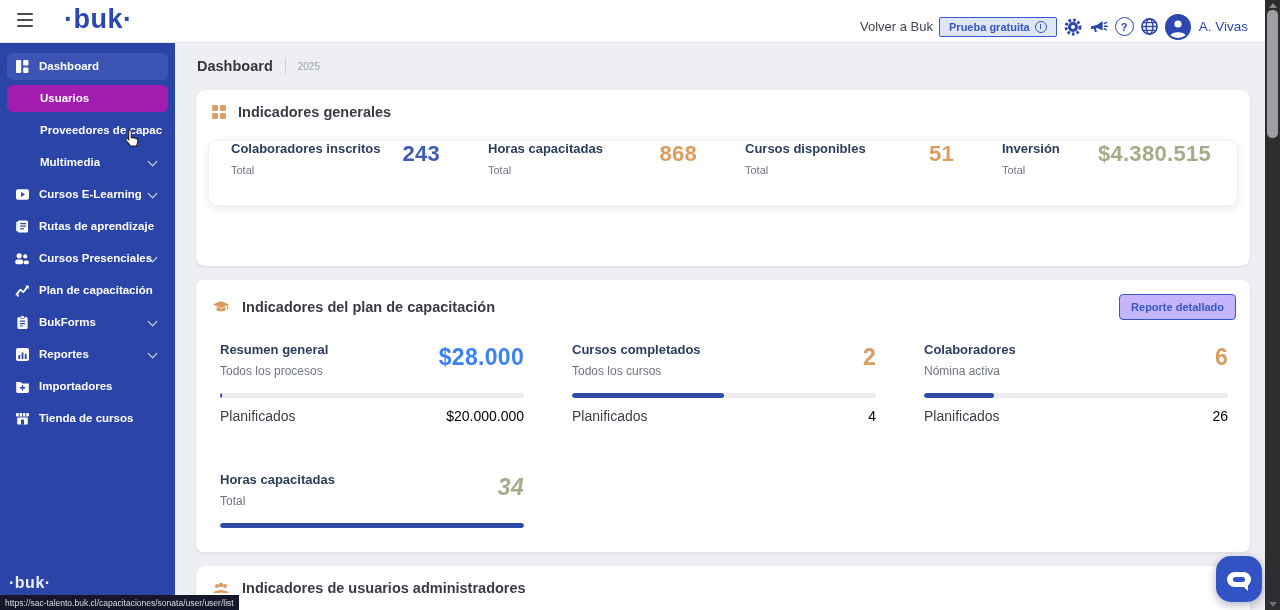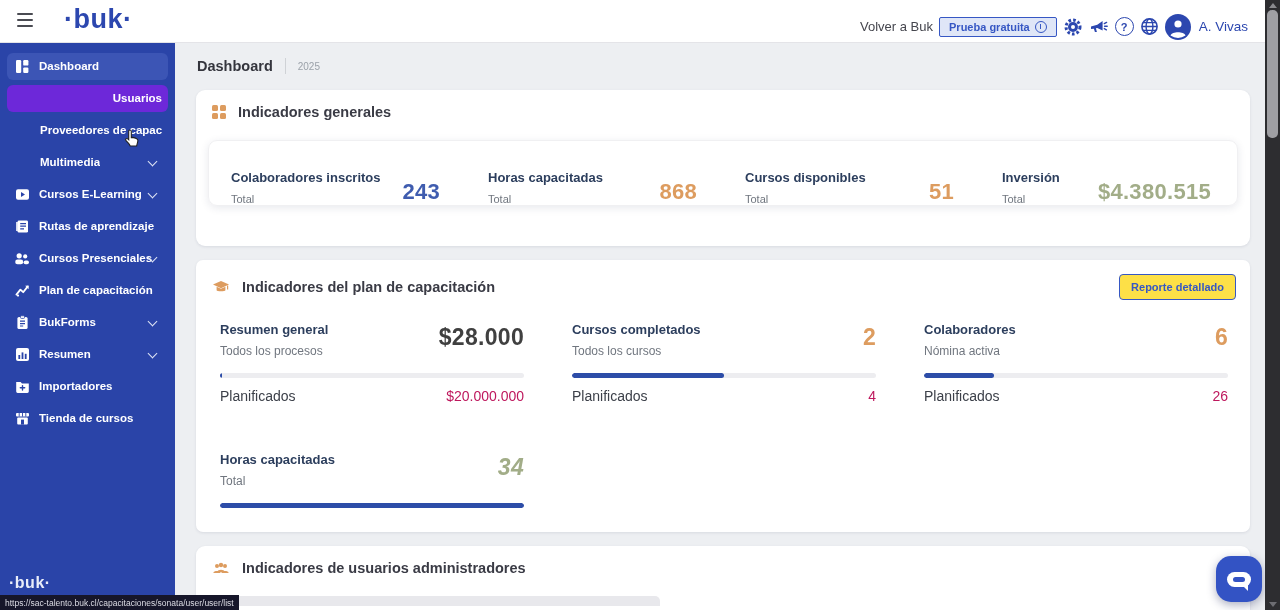--- a/index.html
+++ b/index.html
@@ -20,21 +20,21 @@
   .help-ic{width:17px;height:17px;border:1.7px solid #2c47af;border-radius:50%;font-size:11px;font-weight:700;color:#2c47af;display:flex;align-items:center;justify-content:center;}
   .user-chip{display:flex;align-items:center;gap:8px;cursor:pointer;}
   .user-name{font-size:13.5px;color:#2c47af;}
 
   
   .sidebar{position:absolute;left:0;top:42px;width:175px;height:568px;background:#2a44a8;z-index:15;}
   .nav{padding-top:8px;display:flex;flex-direction:column;}
   .nav-item{display:flex;align-items:center;gap:9px;height:27px;margin:2.5px 7px;padding:0 6px 0 7px;border-radius:6px;color:#fff;font-size:11.5px;font-weight:600;cursor:pointer;position:relative;}
   .nav-item .lbl{white-space:nowrap;overflow:hidden;}
   .nav-item.hl{background:#3c55b5;}
-  .nav-item.hov{background:#6d28d9;justify-content:flex-end;}
+  .nav-item.hov{background:#a21caf;}
   .nav-item.sub{padding-left:33px;}
   .icw{width:16px;height:16px;flex:0 0 16px;display:flex;align-items:center;justify-content:center;}
   .chev{width:6px;height:6px;border-right:1.6px solid #dfe5f5;border-bottom:1.6px solid #dfe5f5;display:inline-block;position:absolute;right:12px;}
   .chev.down{transform:rotate(45deg);top:9px;}
   .chev.up{transform:rotate(-135deg);top:12px;}
   .side-logo{position:absolute;left:9px;bottom:18px;color:#e9edf9;font-size:16px;font-weight:700;letter-spacing:0.5px;}
   .status-tip{position:absolute;left:0;bottom:0;background:#16162a;color:#dcdce4;font-size:8.5px;padding:2.5px 5px;white-space:nowrap;z-index:40;}
 
   
   .main{position:absolute;left:175px;top:42px;width:1090px;height:568px;background:#edeff2;overflow:hidden;padding:0;}
@@ -43,40 +43,40 @@
   .crumb-div{width:1px;height:16px;background:#cfd2d6;margin:0 12px;}
   .crumb-year{font-size:10px;color:#9ba1a9;}
 
   .card{background:#fff;border-radius:9px;margin:14px 15px 0 21px;box-shadow:0 1px 3px rgba(30,40,80,0.10);}
   .card-head{display:flex;align-items:center;gap:12px;padding:14px 14px 0 16px;}
   .card-title{font-size:14.5px;font-weight:600;color:#3a3b45;flex:1;}
   .grid-ic{display:grid;grid-template-columns:6px 6px;grid-template-rows:6px 6px;gap:2px;}
   .grid-ic span{background:#dd9c5f;border-radius:1.5px;}
 
   
-  .card.general{height:156px;}
+  .card.general{height:176px;}
   .gen-box{margin:20px 12px 0 12px;height:64px;border:1px solid #f0f0f2;border-radius:9px;box-shadow:0 2px 8px rgba(30,40,80,0.10);display:grid;grid-template-columns:1fr 1fr 1fr 1fr;align-items:center;}
-  .gen-cell{display:flex;align-items:flex-end;justify-content:space-between;padding:0 26px 0 22px;height:100%;}
+  .gen-cell{display:flex;align-items:flex-start;justify-content:space-between;padding:0 26px 0 22px;height:100%;}
   .gen-lbl{font-size:13px;font-weight:700;color:#2c3e5d;}
   .gen-sub{font-size:11px;color:#70767f;margin-top:8px;}
   .gen-val{font-size:22px;font-weight:600;letter-spacing:0.3px;}
 
   
   .card.plan{height:272px;border-radius:7px;}
-  .report-btn{background:#fde047;border:1px solid #3657c4;color:#3657c4;border-radius:4px;font-size:11px;font-weight:600;padding:6px 11px;cursor:pointer;font-family:inherit;}
+  .report-btn{background:#c4b5fd;border:1px solid #3657c4;color:#3657c4;border-radius:4px;font-size:11px;font-weight:600;padding:6px 11px;cursor:pointer;font-family:inherit;}
   .plan-grid{display:grid;grid-template-columns:1fr 1fr 1fr;column-gap:38px;row-gap:24px;margin:22px 0 0 0;padding:0 22px 16px 24px;gap:48px;}
   .pm-head{display:flex;justify-content:space-between;align-items:flex-start;}
   .pm-title{font-size:13px;font-weight:700;color:#2c3e5d;}
   .pm-sub{font-size:12px;color:#70767f;margin-top:7px;}
   .pm-value{font-size:23px;font-weight:600;letter-spacing:0.3px;margin-top:2px;}
   .pm-bar{margin-top:15px;height:5px;background:#ededf0;border-radius:3px;overflow:hidden;}
   .pm-fill{height:100%;background:#2d4da8;border-radius:3px;}
   .pm-plan{display:flex;justify-content:space-between;margin-top:10px;font-size:14px;}
   .pm-plan .pl{color:#3c4049;}
-  .pm-plan .pv{color:#be185d;}
+  .pm-plan .pv{color:#000000;}
 
   
   .card.admins{height:140px;}
   .admin-stub{margin:20px 0 0 34px;width:430px;height:10px;background:#e8e8ec;border-radius:5px 5px 0 0;}
 
   
   .cap-ic svg,.adm-ic svg{display:block;}
 
   
   .chat-btn{position:absolute;left:1216px;top:556px;width:46px;height:46px;border-radius:15px;background:#3353c4;z-index:30;box-shadow:0 3px 10px rgba(20,30,80,0.35);cursor:pointer;display:flex;align-items:center;justify-content:center;}
@@ -219,21 +219,21 @@
       </div>
       <div class="nav-item">
         <span class="icw">
           <svg width="15" height="15" viewBox="0 0 15 15">
               <rect x="1" y="1" width="13" height="13" rx="2" fill="#fff"></rect>
               <rect x="3.4" y="8" width="1.8" height="4" fill="#2a44a8"></rect>
               <rect x="6.6" y="5.4" width="1.8" height="6.6" fill="#2a44a8"></rect>
               <rect x="9.8" y="6.8" width="1.8" height="5.2" fill="#2a44a8"></rect>
             </svg>
         </span>
-        <span class="lbl">Resumen</span>
+        <span class="lbl">Reportes</span>
         <span class="chev down"></span>
       </div>
       <div class="nav-item">
         <span class="icw">
           <svg width="15" height="15" viewBox="0 0 15 15">
               <path d="M1.2 3 H5.6 L7 4.6 H13.8 V12.6 A1.4 1.4 0 0 1 12.4 14 H2.6 A1.4 1.4 0 0 1 1.2 12.6 Z" fill="#fff"></path>
               <path d="M7.5 6.6 V11 M5.3 8.8 H9.7" stroke="#2a44a8" stroke-width="1.4" stroke-linecap="round"></path>
             </svg>
         </span>
         <span class="lbl">Importadores</span>
@@ -317,21 +317,21 @@
         <button class="report-btn">Reporte detallado</button>
       </div>
       <div class="plan-grid">
 
         <div>
           <div class="pm-head">
             <div>
               <div class="pm-title">Resumen general</div>
               <div class="pm-sub">Todos los procesos</div>
             </div>
-            <div class="pm-value" style="color: #404040;">$28.000</div>
+            <div class="pm-value" style="color: #3b82f6;">$28.000</div>
           </div>
           <div class="pm-bar">
               <div class="pm-fill" style="width: 0.5%;"></div>
             </div>
           <div class="pm-plan">
             <span class="pl">Planificados</span>
             <span class="pv">$20.000.000</span>
           </div>
         </div>
 

